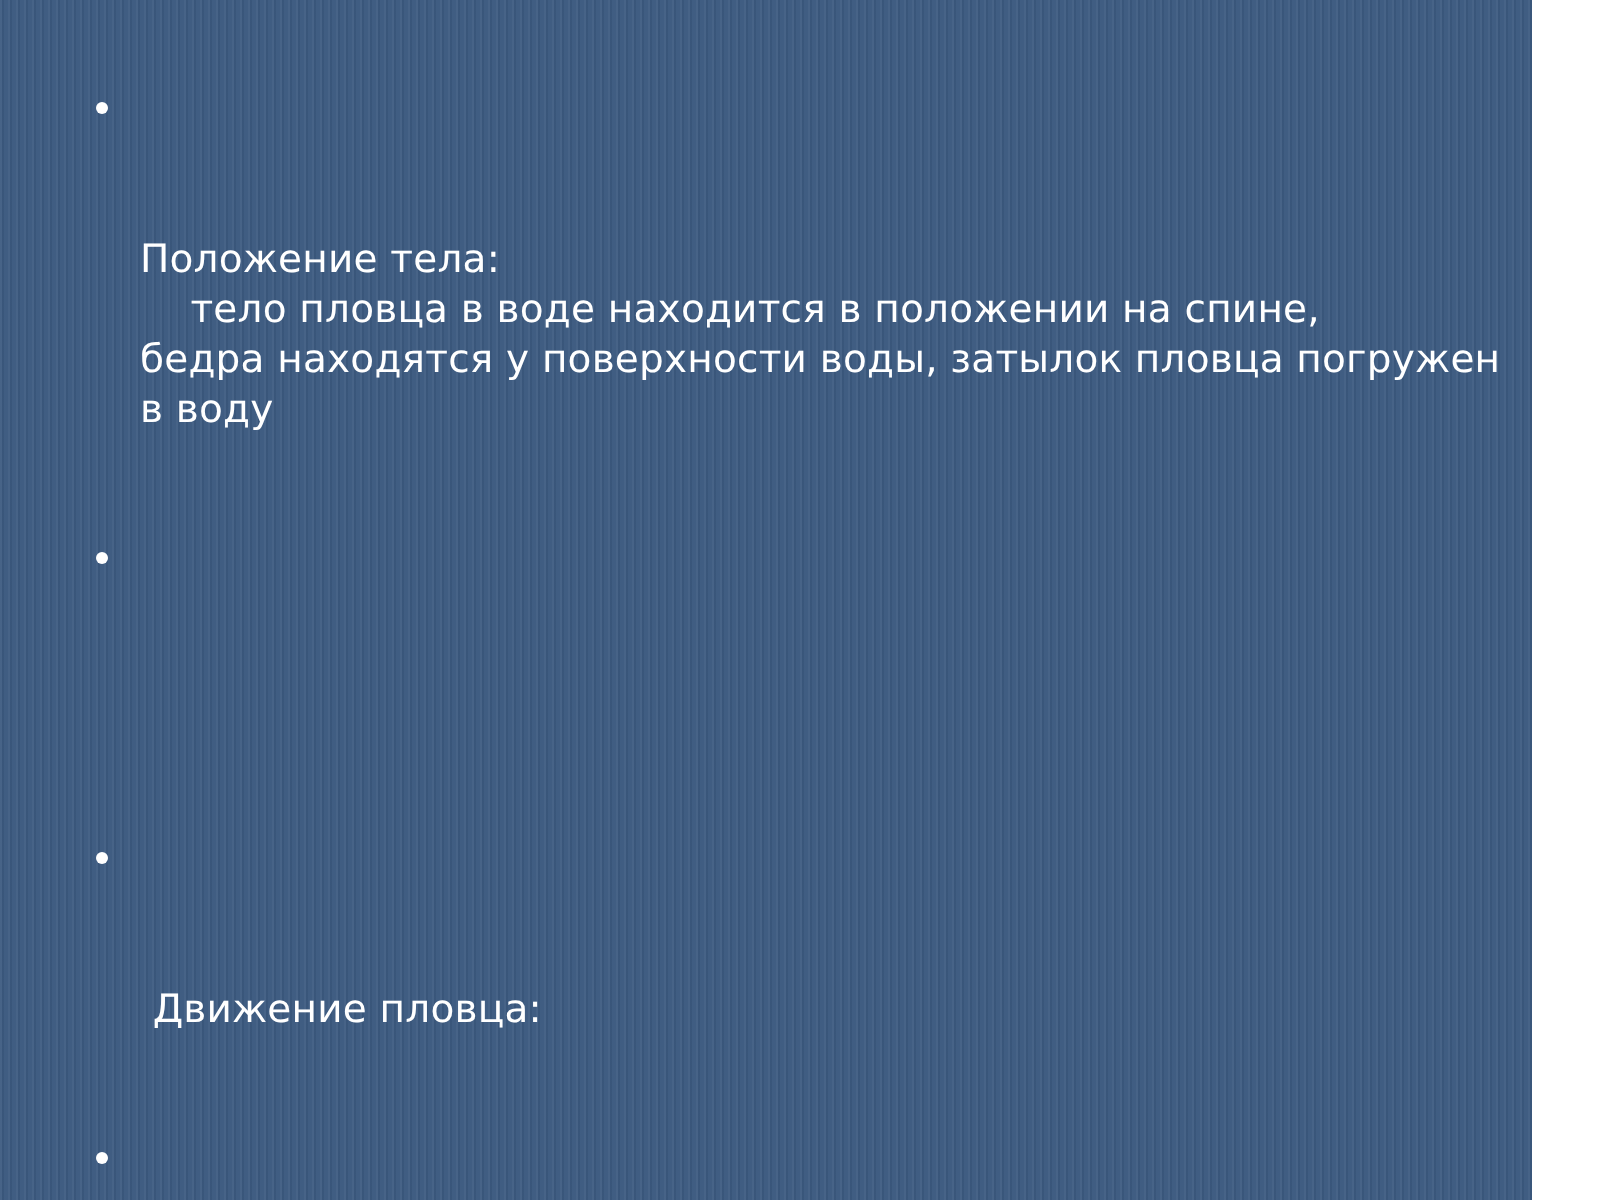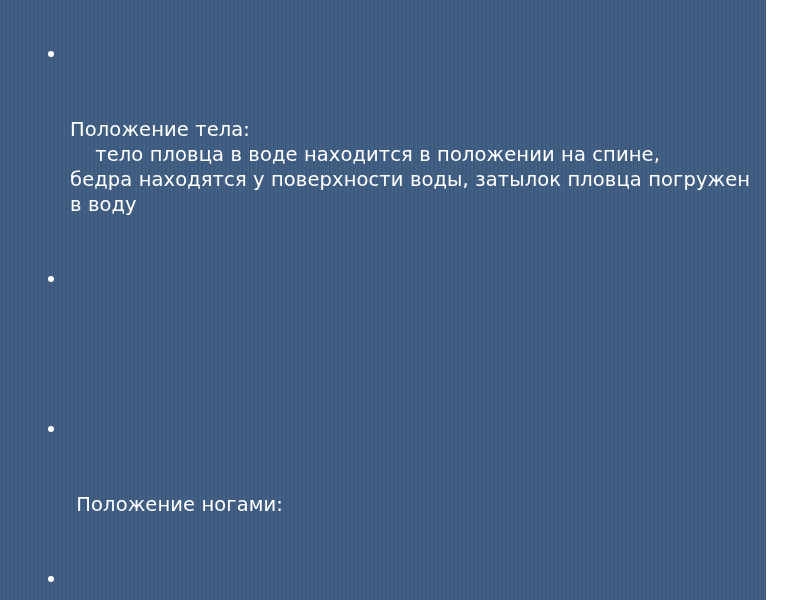--- a/index.html
+++ b/index.html
@@ -76,21 +76,21 @@
         <span class="text">Положение тела:
     тело пловца в воде находится в положении на спине,
 бедра находятся у поверхности воды, затылок пловца погружен в воду</span>
       </li>
       <li>
         <span class="dot"></span>
         <span class="text"> </span>
       </li>
       <li>
         <span class="dot"></span>
-        <span class="text"> Положение ногами:</span>
+        <span class="text"> Движение пловца:</span>
       </li>
       <li>
         <span class="dot"></span>
         
       </li>
 
     </ul>
   </div>
 </div>
 

